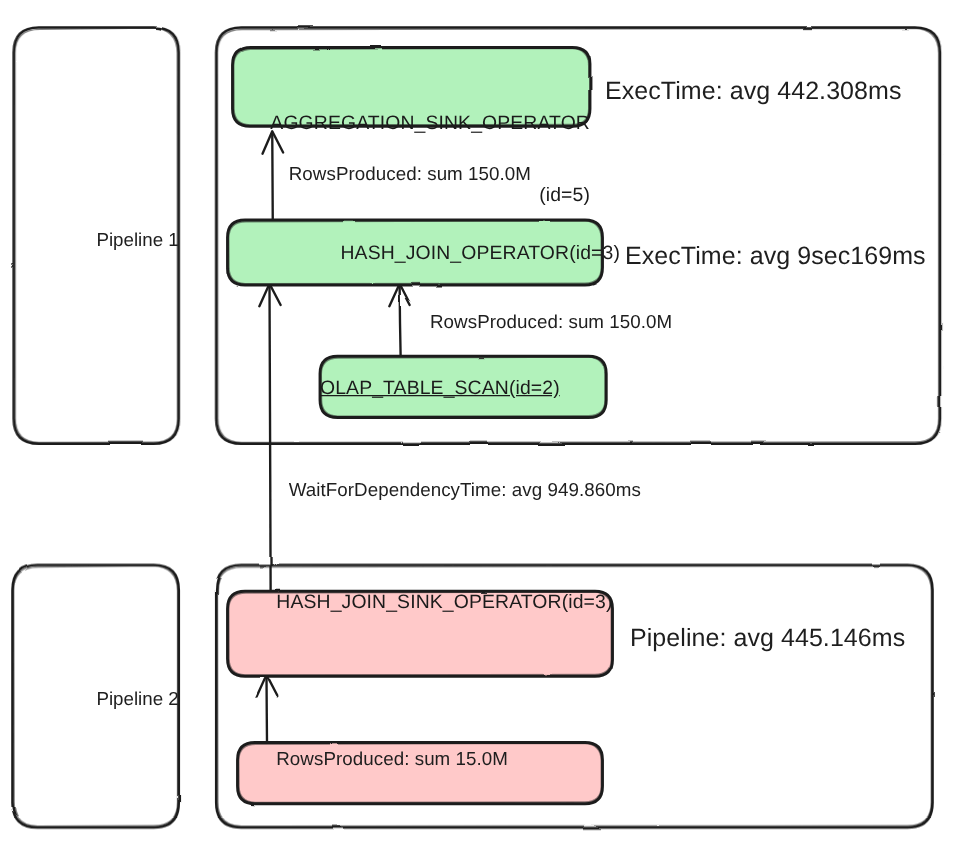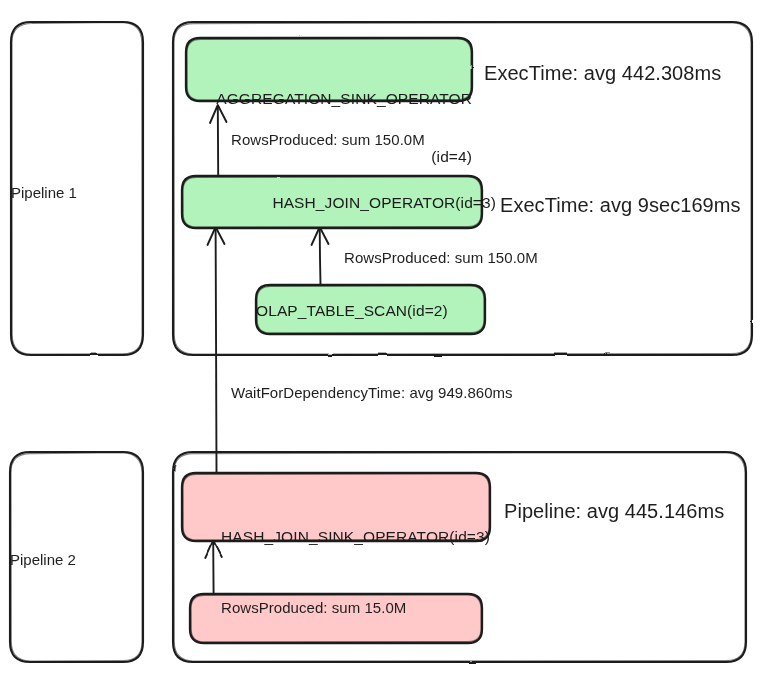--- a/index.html
+++ b/index.html
@@ -36,21 +36,21 @@
   
   .node-label {
     font-size: 15.5px;
     text-align: right;
     color: #1b1b1b;
     letter-spacing: 0.1px;
   }
   
   .group-label {
     font-size: 15px;
-    text-align: left;
+    text-align: right;
     color: #1e1e1e;
   }
   
   .edge-label {
     font-size: 15px;
     color: #1e1e1e;
     letter-spacing: 0.05px;
   }
   .metric-label {
     font-size: 20px;
@@ -140,28 +140,28 @@
 
     </g>
   </svg>
 
   <div class="lbl group-label" style="left:11px; top:184px; width:132px;">Pipeline 1</div>
 
   <div class="lbl group-label" style="left:10px; top:551px; width:133px;">Pipeline 2</div>
 
   <div class="lbl node-label" style="left:186px; top:50px; width:286px;">
     <div>AGGREGATION_SINK_OPERATOR</div>
-    <div>(id=4)</div>
+    <div>(id=5)</div>
   </div>
 
   <div class="lbl node-label" style="left:182px; top:193px; width:300px;margin-left:14px;">HASH_JOIN_OPERATOR(id=3)</div>
 
-  <div class="lbl node-label" style="left:256px; top:301px; width:184px;">OLAP_TABLE_SCAN(id=2)</div>
+  <div class="lbl node-label" style="left:256px; top:301px; width:184px;text-decoration:underline;">OLAP_TABLE_SCAN(id=2)</div>
 
-  <div class="lbl node-label" style="left:182px; top:527px; width:308px;">HASH_JOIN_SINK_OPERATOR(id=3)</div>
+  <div class="lbl node-label" style="left:182px; top:472px; width:308px;">HASH_JOIN_SINK_OPERATOR(id=3)</div>
 
 
   <div class="lbl metric-label" style="left:484px; top:61px;">ExecTime: avg 442.308ms</div>
 
   <div class="lbl metric-label" style="left:500px; top:193px;">ExecTime: avg 9sec169ms</div>
 
   <div class="lbl metric-label" style="left:504px; top:499px;">Pipeline: avg 445.146ms</div>
 
   <div class="lbl edge-label" style="left:231px; top:131px;">RowsProduced: sum 150.0M</div>
 

